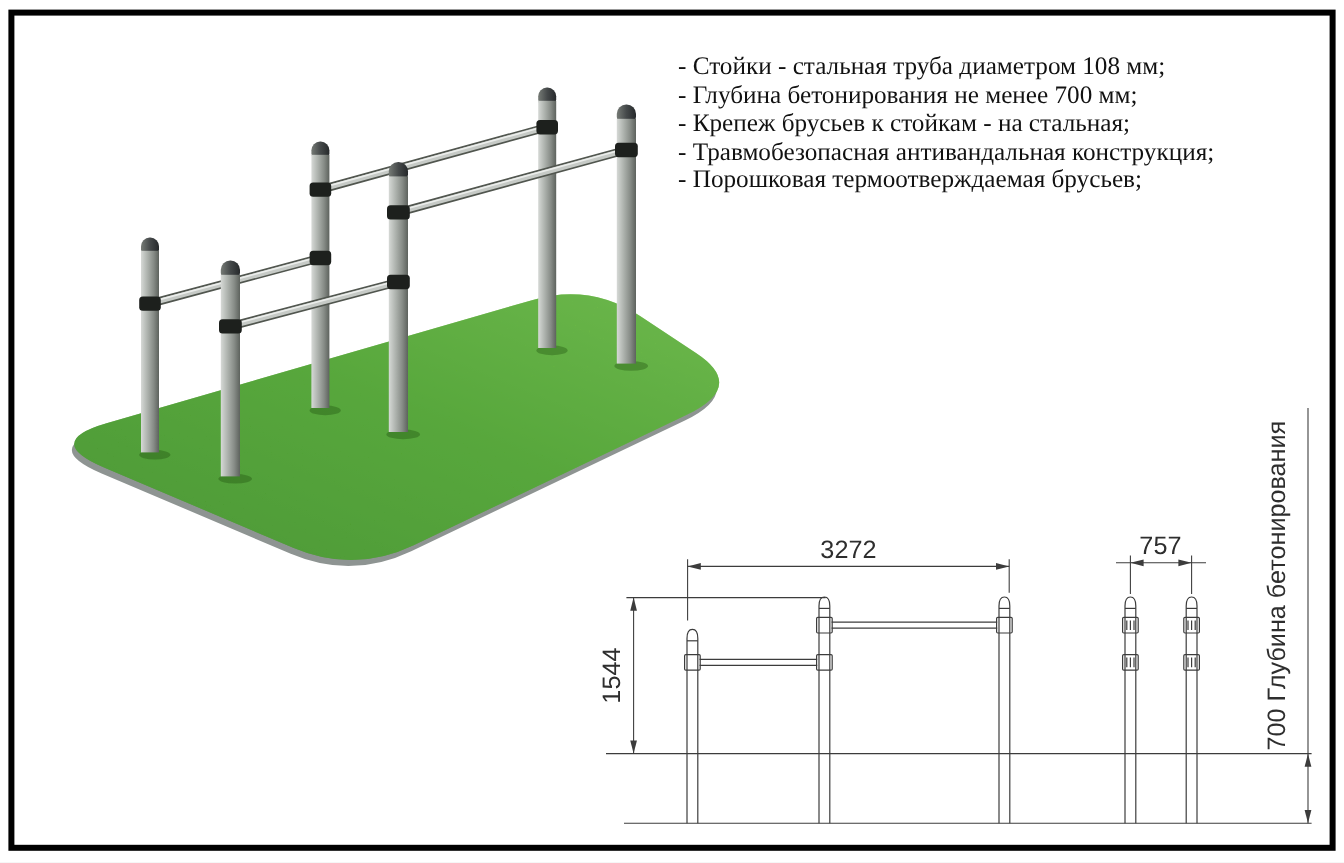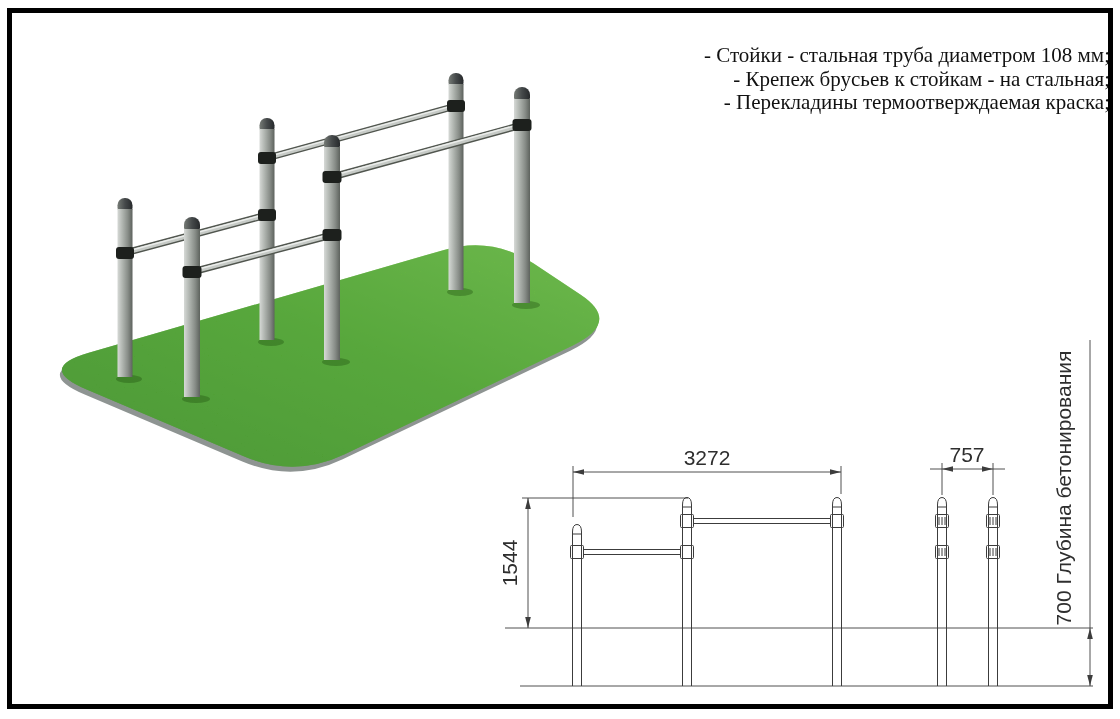--- a/index.html
+++ b/index.html
@@ -8,21 +8,21 @@
     overflow:hidden;font-family:"Liberation Sans", sans-serif;
   }
   .frame{
     position:absolute;left:7px;top:8px;width:1106px;height:701px;
     border:5px solid #000;box-sizing:border-box;pointer-events:none;
   }
   .scene{position:absolute;left:0;top:0;width:1120px;height:719px;}
   .specs{
     position:absolute;left:565px;top:44px;width:545px;
     font-family:"Liberation Serif","DejaVu Serif",serif;
-    font-size:21px;line-height:23.6px;color:#111;white-space:nowrap;text-align:right;
+    font-size:21px;line-height:23.6px;color:#111;white-space:nowrap;
   }
   .dim-text{
     font-family:"Liberation Sans","DejaVu Sans",sans-serif;
     font-size:21px;fill:#2e2e2e;
   }
 </style>
 </head>
 <body>
 
 <div class="page">
@@ -201,18 +201,20 @@
     </g>
 
     <text class="dim-text" x="707" y="465" text-anchor="middle">3272</text>
     <text class="dim-text" x="517" y="563" text-anchor="middle" transform="rotate(-90 517 563)">1544</text>
     <text class="dim-text" x="967" y="462" text-anchor="middle">757</text>
     <text class="dim-text" x="1071" y="488" text-anchor="middle" transform="rotate(-90 1071 488)">700 Глубина бетонирования</text>
   </svg>
 
   <div class="specs">
     <div>- Стойки - стальная труба диаметром 108 мм;</div>
+    <div>- Глубина бетонирования не менее 700 мм;</div>
     <div>- Крепеж брусьев к стойкам - на стальная;</div>
-    <div>- Перекладины термоотверждаемая краска;</div>
+    <div>- Травмобезопасная антивандальная конструкция;</div>
+    <div>- Порошковая термоотверждаемая брусьев;</div>
   </div>
 
   <div class="frame"></div>
 </div>
 
 </body></html>

